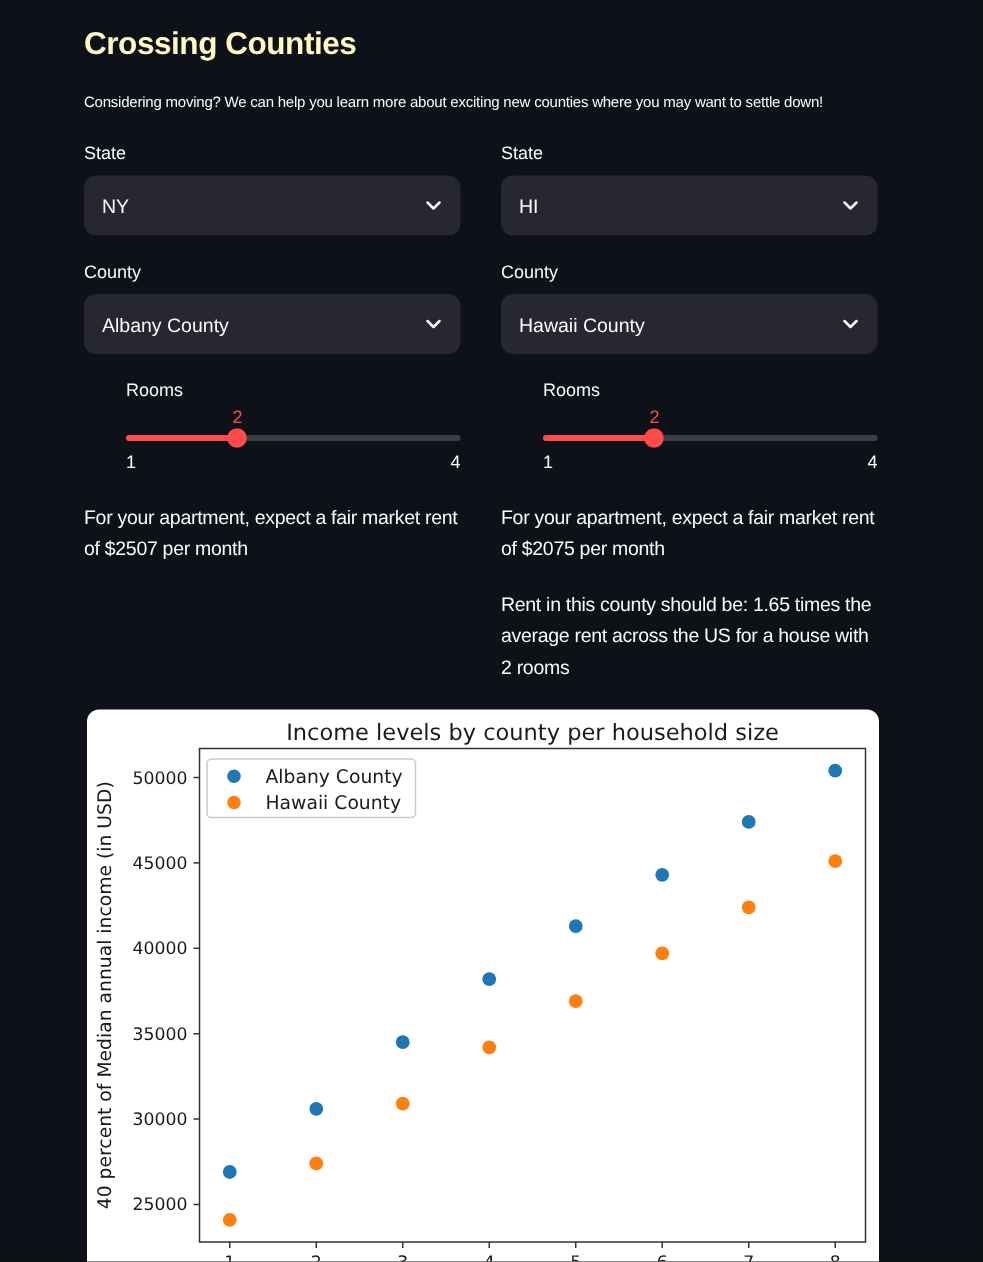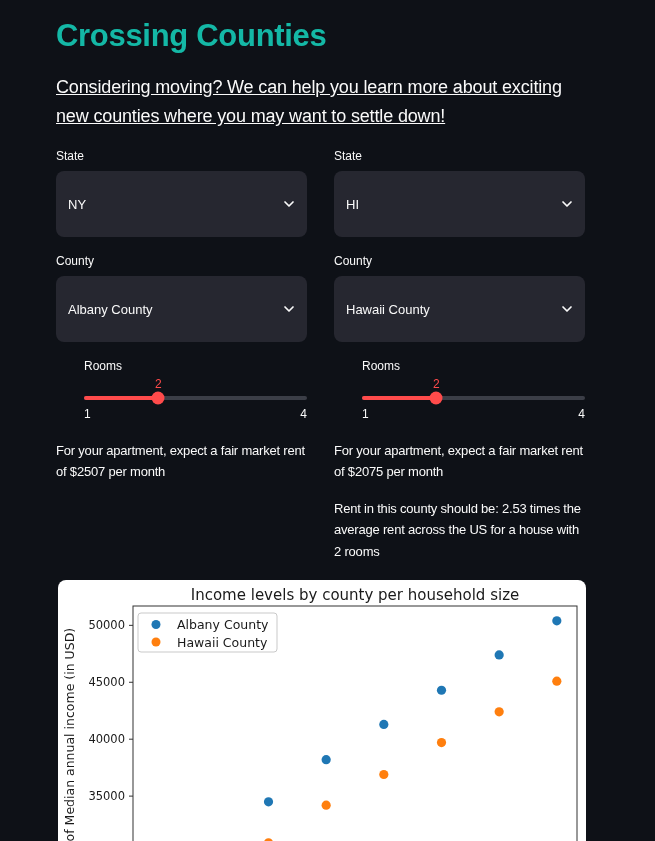--- a/index.html
+++ b/index.html
@@ -5,32 +5,32 @@
   html,body{margin:0;padding:0;}
   body{
     width:655px;height:841px;
     background:#0e1117;
     font-family:"Liberation Sans",sans-serif;
     color:#fafafa;
     overflow:hidden;
   }
   .content{padding:18px 70px 0 56px;}
   .page-title{
-    font-size:31px;font-weight:700;margin:0;letter-spacing:-0.3px;color:#14b8a6;
+    font-size:21px;font-weight:700;margin:0;letter-spacing:-0.3px;color:#fef9c3;
   }
   .subtitle{
-    font-size:18px;line-height:1.62;margin:19px 0 0 0;letter-spacing:-0.15px;max-width:535px;text-decoration:underline;
+    font-size:10px;line-height:1.62;margin:19px 0 0 0;letter-spacing:-0.15px;max-width:535px;
   }
   .cols{display:flex;gap:27px;margin-top:18px;}
   .col{width:257px;}
   .widget-label{font-size:12px;margin:0 0 8px 0;color:#fafafa;}
   .selectbox{
     height:40px;background:#262730;border-radius:8px;
     display:flex;align-items:center;justify-content:space-between;
-    padding:13px 12px;font-size:13px;cursor:pointer;margin-bottom:17px;
+    padding:0 12px;font-size:13px;cursor:pointer;margin-bottom:17px;
     user-select:none;
   }
   .chevron{display:flex;align-items:center;}
   .slider-block{margin-top:4px;margin-left:28px;}
   .slider-track{
     position:relative;height:4px;background:#3b3e47;border-radius:2px;margin-top:23px;
   }
   .slider-fill{
     position:absolute;left:0;top:0;height:4px;background:#ff4b4b;border-radius:2px;
   }
@@ -120,21 +120,21 @@
           <div class="slider-fill" style="width: 33.3333%;"></div>
           <div class="slider-value" style="left: 33.3333%;">2</div>
           <div class="slider-thumb" style="left: 33.3333%;"></div>
         </div>
         <div class="slider-minmax">
           <span>1</span>
           <span>4</span>
         </div>
       </div>
       <p class="para first">For your apartment, expect a fair market rent of $2075 per month</p>
-      <p class="para">Rent in this county should be: 2.53 times the average rent across the US for a house with 2 rooms</p>
+      <p class="para">Rent in this county should be: 1.65 times the average rent across the US for a house with 2 rooms</p>
     </div>
   </div>
 
   <div class="chart-card">
     <svg id="chart-svg" width="528" height="402" viewBox="0 0 528 402" font-family="DejaVu Sans, sans-serif">
         <text x="297" y="20" text-anchor="middle" font-size="15" fill="#1a1a1a">Income levels by county per household size</text>
         <rect x="75" y="26" width="444" height="329" fill="none" stroke="#333333" stroke-width="1"></rect>
         <line x1="71" x2="75" y1="329.9550173010381" y2="329.9550173010381" stroke="#333333" stroke-width="1"></line>
         <text x="67" y="333.9550173010381" text-anchor="end" font-size="11.5" fill="#1a1a1a">25000</text>
         <line x1="71" x2="75" y1="273.03460207612454" y2="273.03460207612454" stroke="#333333" stroke-width="1"></line>

